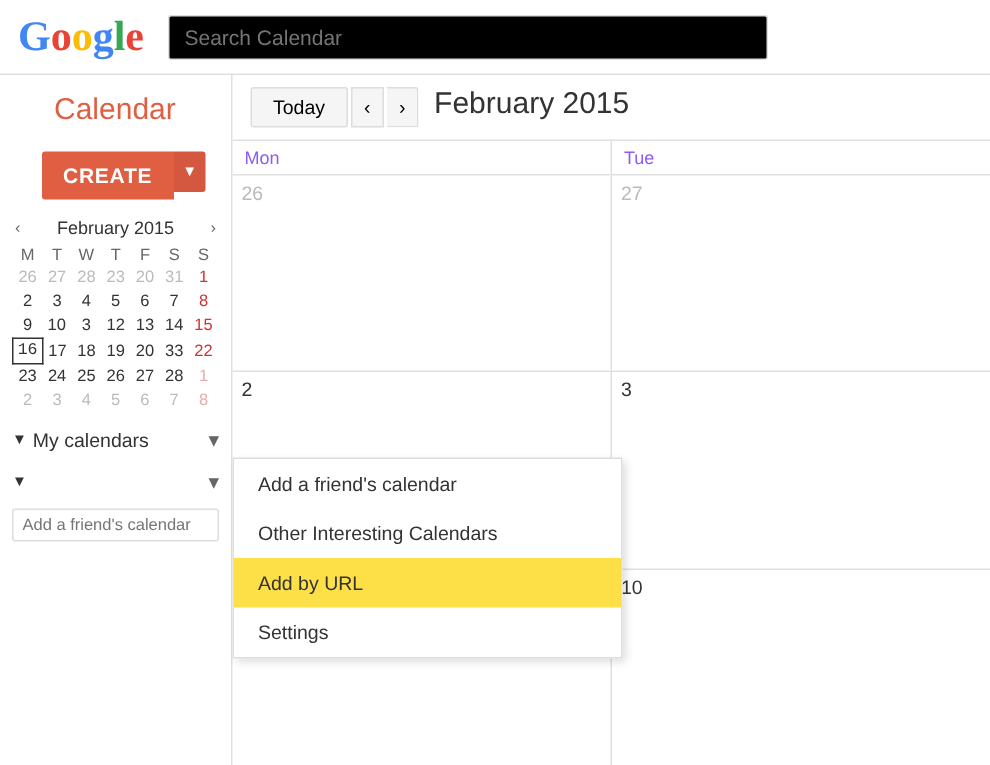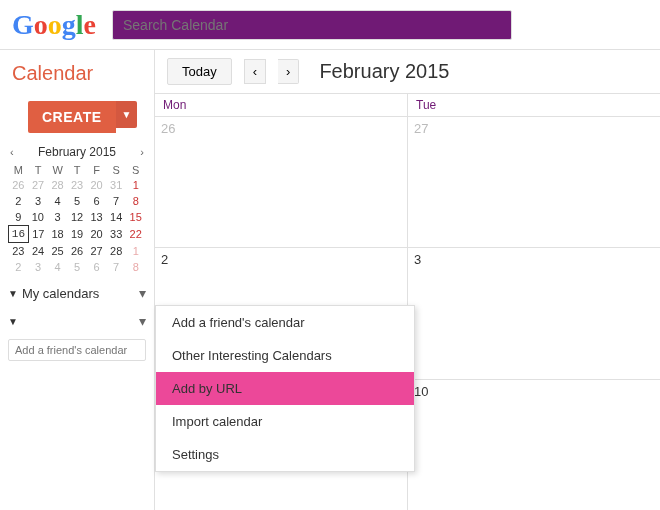--- a/index.html
+++ b/index.html
@@ -25,39 +25,40 @@
     .logo-l { color: #34a853; font-size: 28px; font-family: 'Times New Roman', serif; font-weight: bold; }
     .logo-e { color: #ea4335; font-size: 28px; font-family: 'Times New Roman', serif; font-weight: bold; }
     #search-box {
       flex: 1;
       max-width: 400px;
       border: 1px solid #ddd;
       border-radius: 2px;
       padding: 6px 10px;
       font-size: 14px;
       color: #999;
-      background: #701a75;
+      background: #000000;
     }
 
     
     #main-layout {
       display: flex;
       height: 460px;
     }
 
     
     #sidebar {
       width: 155px;
       min-width: 155px;
       border-right: 1px solid #e0e0e0;
       padding: 8px 0;
       overflow: hidden;
     }
     #sidebar-header {
       padding: 4px 12px 8px;
+      margin-left: 24px;
     }
     #calendar-title {
       color: #e05f42;
       font-size: 20px;
       font-weight: normal;
     }
     #create-btn-area {
       display: flex;
       align-items: flex-start;
       margin: 8px 28px;
@@ -171,24 +172,23 @@
 
     
     #cal-area {
       flex: 1;
       display: flex;
       flex-direction: column;
       overflow: hidden;
     }
     #cal-toolbar {
       display: flex;
-      align-items: center;
       padding: 8px 12px;
       border-bottom: 1px solid #e0e0e0;
-      gap: 12px;
+      gap: 2px;
     }
     #today-btn {
       border: 1px solid #ddd;
       background: #f5f5f5;
       padding: 5px 14px;
       border-radius: 2px;
       cursor: pointer;
       font-size: 13px;
     }
     .nav-btn {
@@ -209,21 +209,21 @@
 
     
     #cal-grid-header {
       display: flex;
       border-bottom: 1px solid #e0e0e0;
     }
     .day-col-header {
       flex: 1;
       padding: 4px 8px;
       font-size: 12px;
-      color: #701a75;
+      color: #8b5cf6;
       font-weight: normal;
       border-right: 1px solid #e0e0e0;
     }
     .day-col-header:last-child { border-right: none; }
 
     #cal-grid-body {
       flex: 1;
       display: flex;
       flex-direction: column;
       overflow: hidden;
@@ -256,21 +256,21 @@
       border: 1px solid #ddd;
       box-shadow: 2px 2px 6px rgba(0,0,0,0.15);
       z-index: 100;
     }
     .dropdown-item {
       padding: 9px 16px;
       cursor: pointer;
       font-size: 13px;
       color: #333;
     }
-    .dropdown-item.active { background: #ec4899; }
+    .dropdown-item.active { background: #fde047; }
   </style>
 </head>
 <body>
 
 <div id="header">
   <div id="logo">
     <span class="logo-g">G</span>
       <span class="logo-o1">o</span>
       <span class="logo-o2">o</span>
       <span class="logo-g2">g</span>
@@ -415,15 +415,14 @@
         <div class="cal-day-cell">10</div>
       </div>
     </div>
   </div>
 </div>
 
 <div id="dropdown-menu">
 <div class="dropdown-item">Add a friend's calendar</div>
     <div class="dropdown-item">Other Interesting Calendars</div>
     <div class="dropdown-item active">Add by URL</div>
-    <div class="dropdown-item">Import calendar</div>
     <div class="dropdown-item">Settings</div>
   </div>
 
 </body></html>

